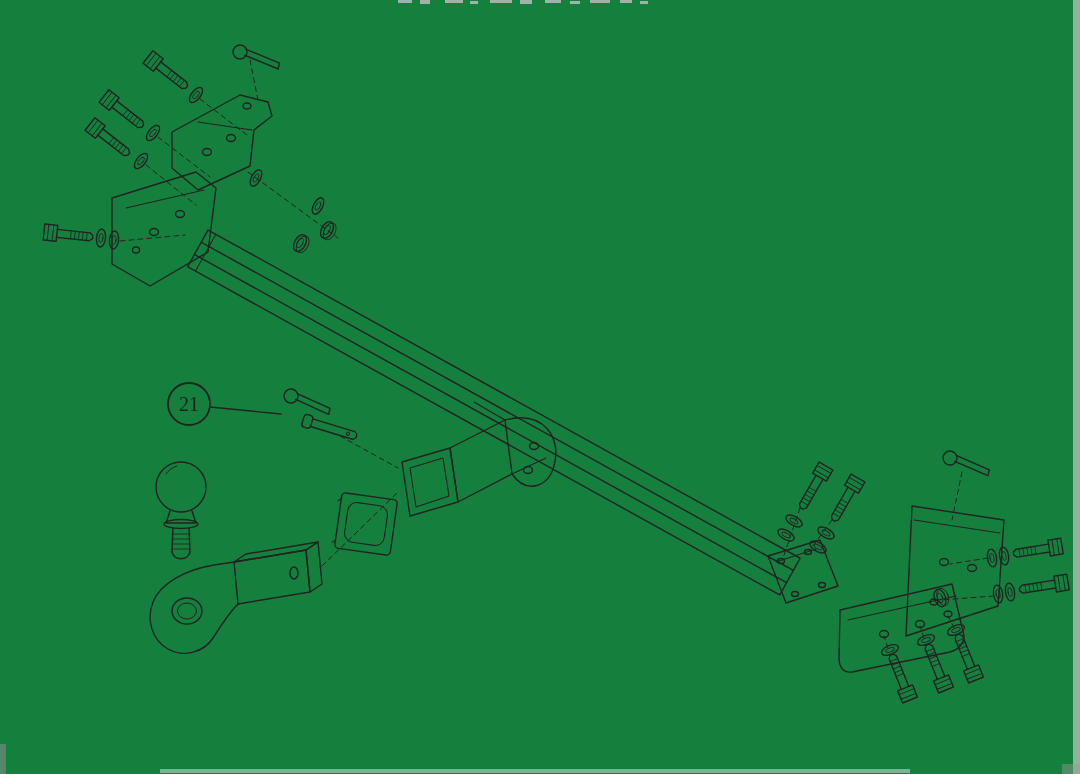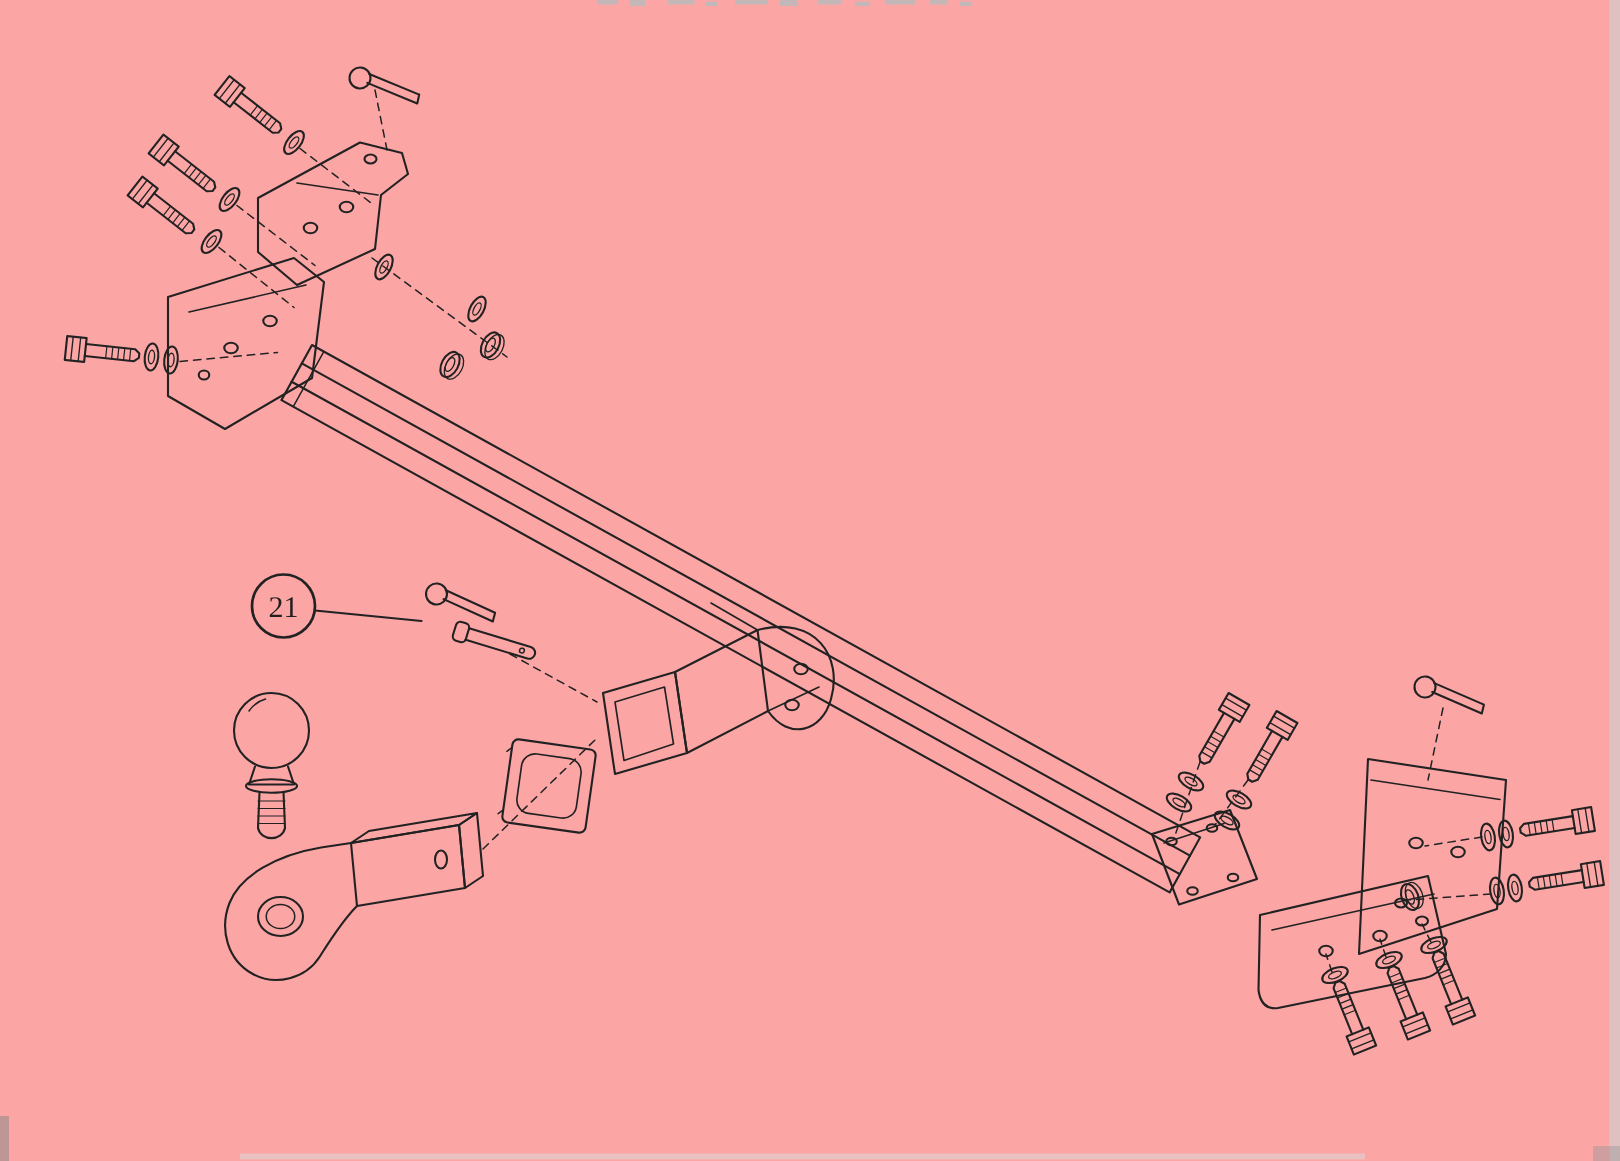--- a/index.html
+++ b/index.html
@@ -1,17 +1,17 @@
 <!DOCTYPE html>
 <html><head>
 <meta charset="utf-8">
 <style>
   html,body{margin:0;padding:0;background:#ffffff;}
   .stage{
-    width:1080px;height:774px;position:relative;background:#fca5a5;
+    width:1080px;height:774px;position:relative;background:#15803d;
     overflow:hidden;font-family:"Liberation Sans",sans-serif;
   }
   svg{display:block;}
   .callout-text{
     font-family:"Liberation Serif",serif;
     font-size:20px;
     fill:#1f1f1f;
   }
 </style>
 </head>

